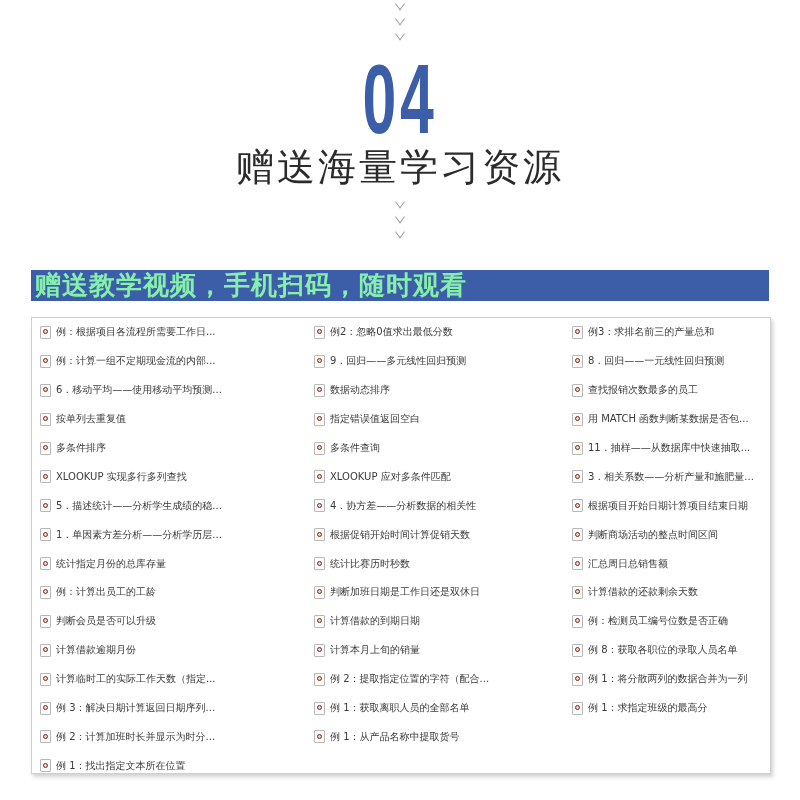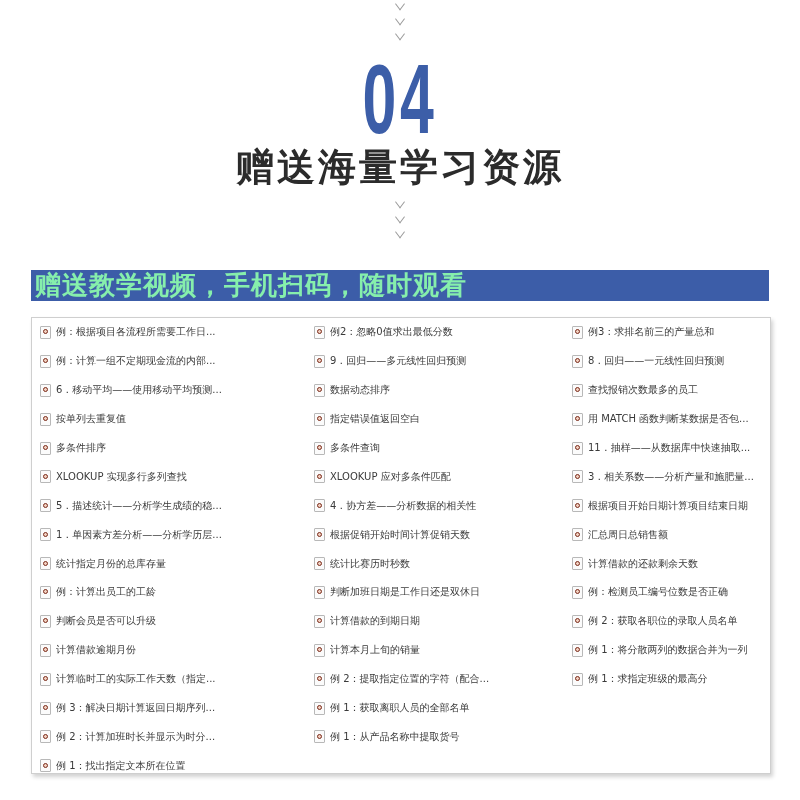--- a/index.html
+++ b/index.html
@@ -6,21 +6,21 @@
   body { width:800px; height:800px; position:relative; overflow:hidden;
          font-family:"DejaVu Sans", "Liberation Sans", sans-serif; }
   .chev-group { position:absolute; left:0; width:800px; display:flex; flex-direction:column; align-items:center; }
   .chev { width:10px; height:7px; position:relative; margin:2px 0 6px 0; }
   .chev::before { content:""; position:absolute; left:1px; top:-4px; width:7px; height:7px;
                   border-right:1.3px solid #9a9a9a; border-bottom:1.3px solid #9a9a9a; transform:rotate(45deg) skew(8deg,8deg); }
   .big-number { position:absolute; top:54px; left:0; width:800px; text-align:center;
                 font-family:"Liberation Sans", sans-serif; font-weight:bold; font-size:98px; line-height:90px;
                 color:#3c5ea8; letter-spacing:6px; transform:scaleX(0.62); transform-origin:center; }
   .main-title { position:absolute; top:142px; left:0; width:800px; text-align:center;
-                font-size:38px; font-weight:bold; color:#2b2b2b; letter-spacing:3px; line-height:50px; }
+                font-size:38px; font-weight:normal; color:#2b2b2b; letter-spacing:3px; line-height:50px; }
   .banner { position:absolute; top:270px; left:31px; width:738px; height:31px; background:#3c5da8; }
   .banner-text { position:absolute; left:4px; top:0; font-size:26px; line-height:31px; color:#86efac; font-weight:bold; letter-spacing:1px; white-space:nowrap; }
   .panel { position:absolute; top:317px; left:31px; width:738px; height:455px; background:#ffffff;
            border:1px solid #cfcfcf; box-shadow:2px 3px 4px rgba(0,0,0,0.18); }
   .col { position:absolute; top:0; }
   .item { height:28.9px; display:flex; align-items:center; cursor:pointer; white-space:nowrap; }
   .file-icon { width:9px; height:11px; border:1px solid #b8b8b8; background:#fbfbfb; position:relative; margin-right:5px; flex:none; border-radius:1px; }
   .file-icon::after { content:""; position:absolute; left:1.5px; top:2.5px; width:3px; height:3px; border:1.5px solid #7a2a1a; border-radius:50%; background:#f1d0c0; }
   .item-label { font-size:10px; color:#3a3a3a; }
 </style>
@@ -199,33 +199,37 @@
       <div class="item">
         <span class="file-icon"></span>
         <span class="item-label">3．相关系数——分析产量和施肥量...</span>
       </div>
       <div class="item">
         <span class="file-icon"></span>
         <span class="item-label">根据项目开始日期计算项目结束日期</span>
       </div>
       <div class="item">
         <span class="file-icon"></span>
+        <span class="item-label">判断商场活动的整点时间区间</span>
+      </div>
+      <div class="item">
+        <span class="file-icon"></span>
         <span class="item-label">汇总周日总销售额</span>
       </div>
       <div class="item">
         <span class="file-icon"></span>
         <span class="item-label">计算借款的还款剩余天数</span>
       </div>
       <div class="item">
         <span class="file-icon"></span>
         <span class="item-label">例：检测员工编号位数是否正确</span>
       </div>
       <div class="item">
         <span class="file-icon"></span>
-        <span class="item-label">例 2：获取各职位的录取人员名单</span>
+        <span class="item-label">例 8：获取各职位的录取人员名单</span>
       </div>
       <div class="item">
         <span class="file-icon"></span>
         <span class="item-label">例 1：将分散两列的数据合并为一列</span>
       </div>
       <div class="item">
         <span class="file-icon"></span>
         <span class="item-label">例 1：求指定班级的最高分</span>
       </div>
     </div>

